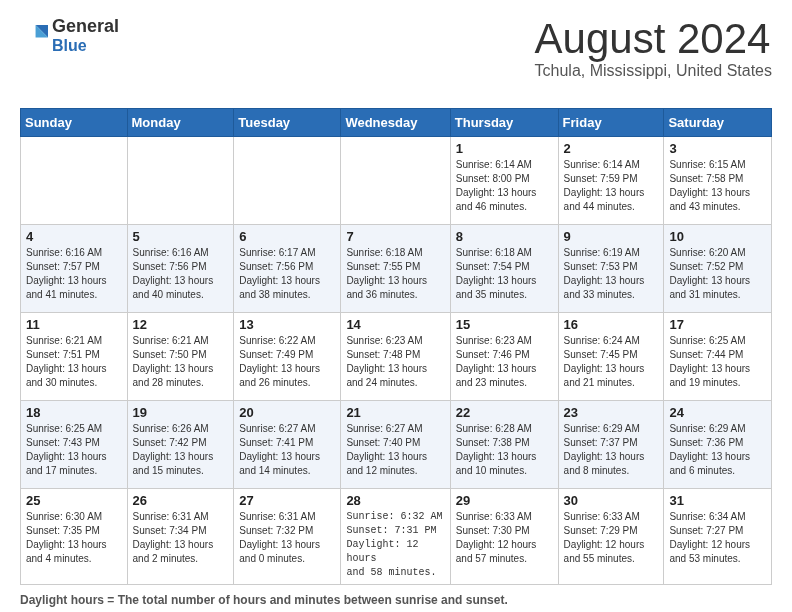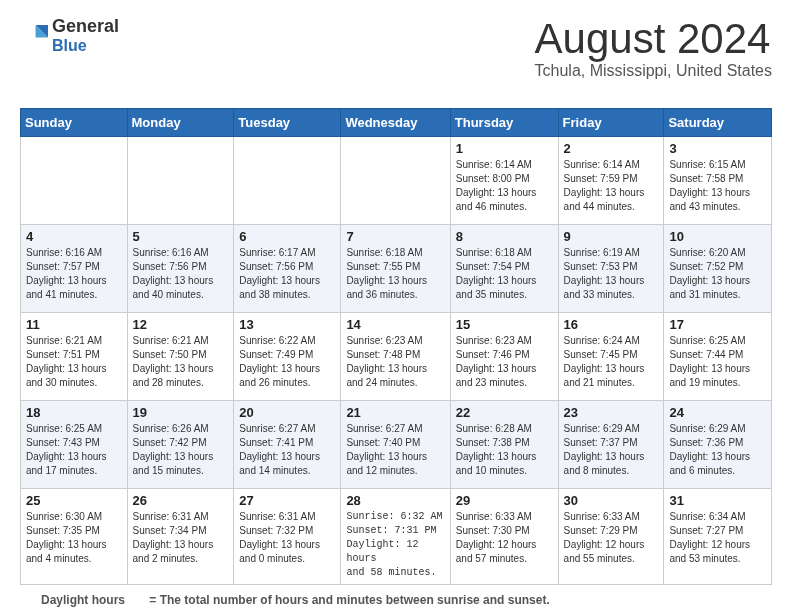--- a/index.html
+++ b/index.html
@@ -73,21 +73,20 @@
     .empty-cell {
       background: #f9f9f9;
     }
     .footer-note {
       margin-top: 8px;
       font-size: 12px;
       color: #555;
     }
     .footer-note span {
       font-weight: bold;
-      margin-left: 21px;
     }
     tr:nth-child(even) td {
       background-color: #f0f4fa;
     }
     tr:nth-child(odd) td {
       background-color: #ffffff;
     }
   </style>
 </head>
 <body>

